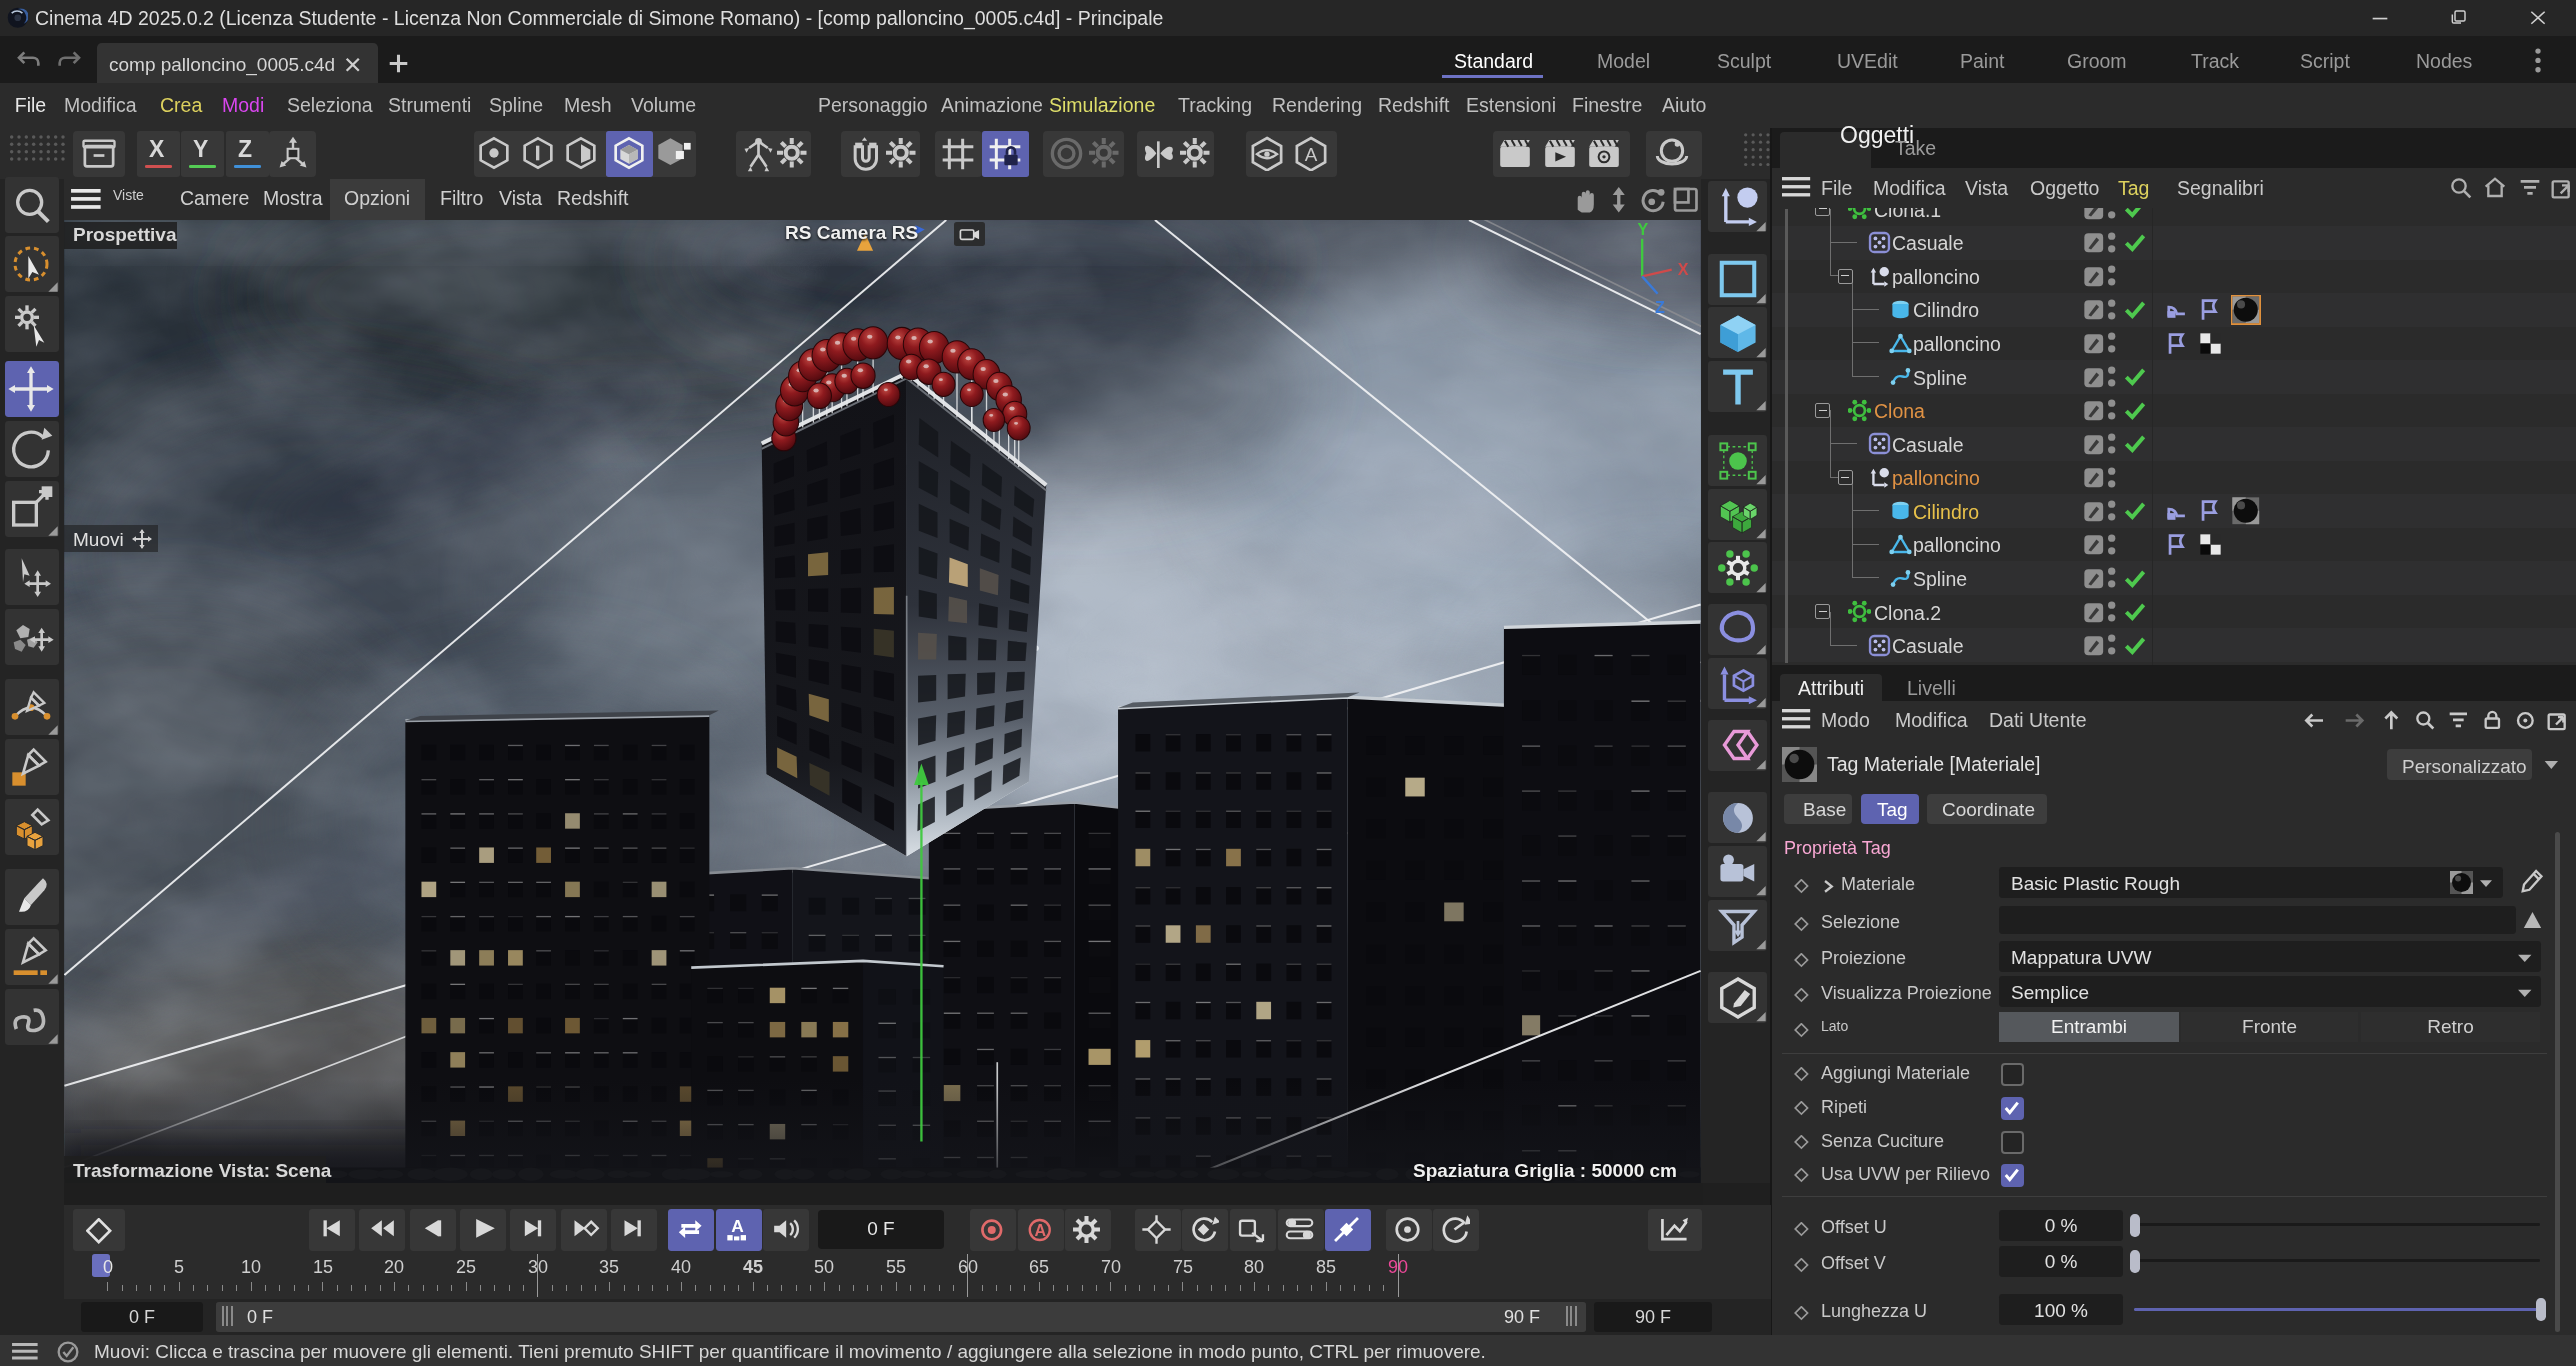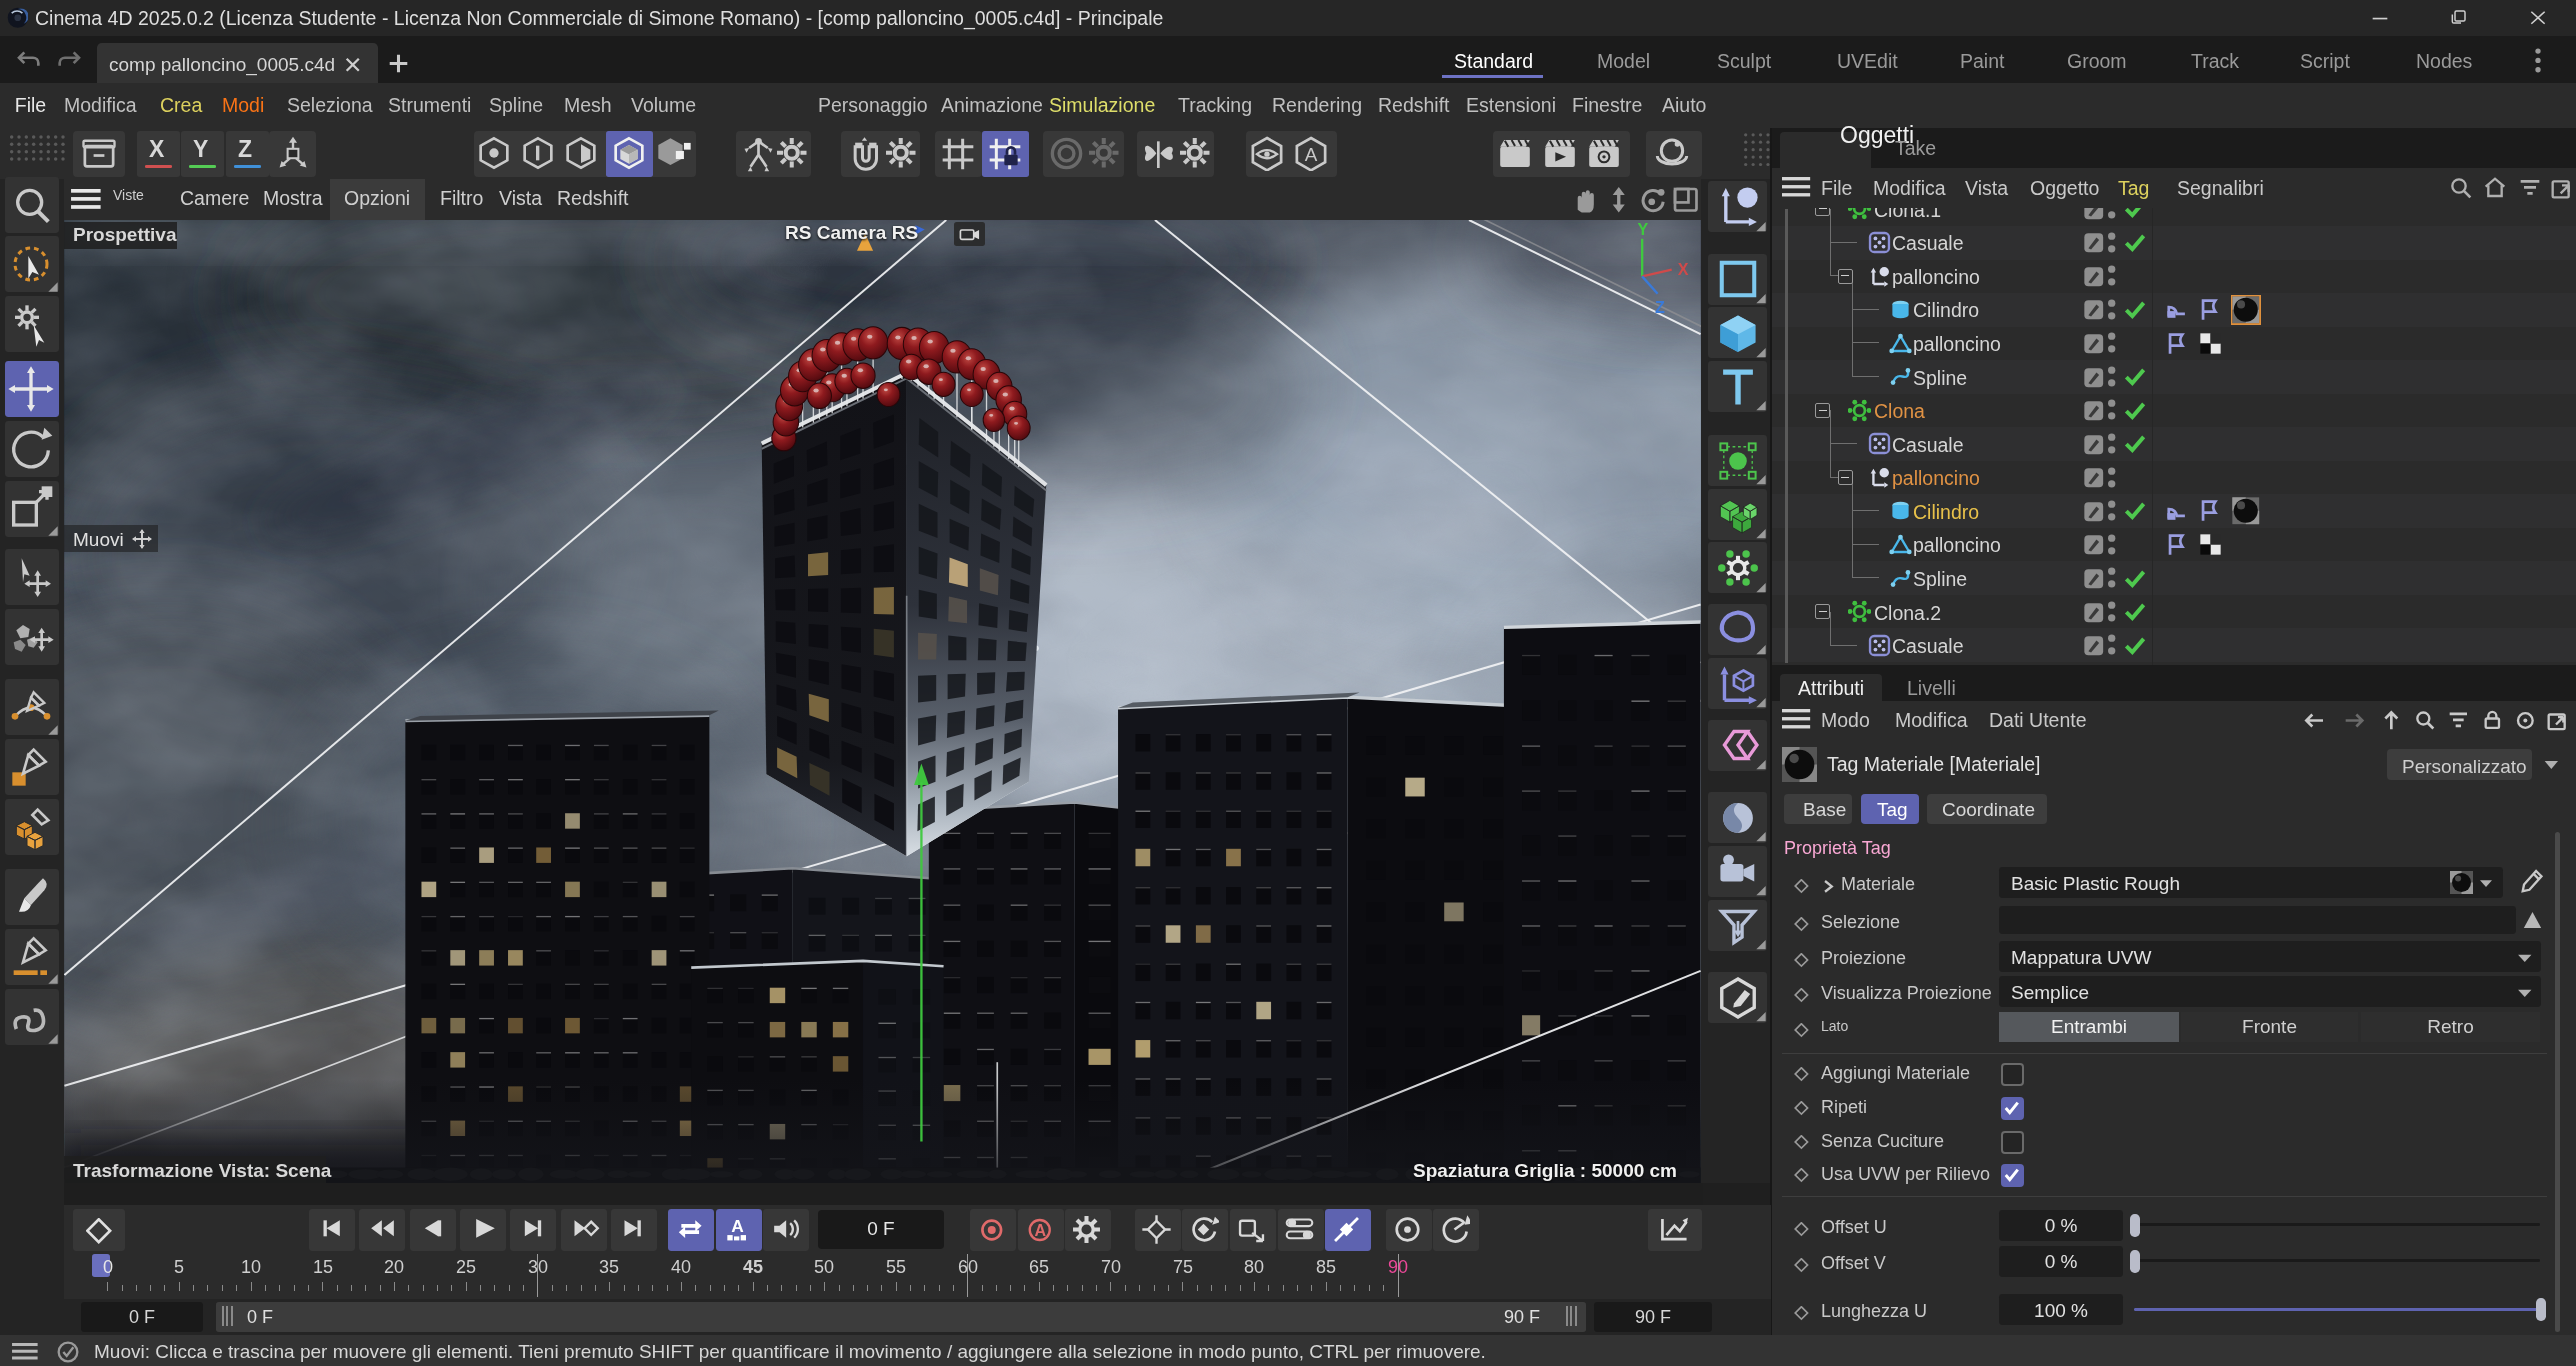--- a/index.html
+++ b/index.html
@@ -54,21 +54,21 @@
 <div class="abs" style="left:1442px;top:75px;width:101px;height:3.4px;background:#6d72c4"></div>
 <svg class="abs" style="left:2532px;top:47px;" width="12" height="29.5" viewBox="0 0 18 44">
     <circle cx="9" cy="6" r="4" fill="#9a9a9a"></circle>
     <circle cx="9" cy="20" r="4" fill="#9a9a9a"></circle>
     <circle cx="9" cy="34" r="4" fill="#9a9a9a"></circle>
   </svg>
 <div class="abs" style="left:0;top:83px;width:2576px;height:45px;background:#2b2b2b"></div>
 <div class="txt" style="left:14.8px;top:94px;font-size:19.5px;color:#e8e8e8;font-weight:400;">File</div>
 <div class="txt" style="left:64px;top:94px;font-size:19.5px;color:#c0c0c0;font-weight:400;">Modifica</div>
 <div class="txt" style="left:160px;top:94px;font-size:19.5px;color:#ddd15e;font-weight:400;">Crea</div>
-<div class="txt" style="left:222px;top:94px;font-size:19.5px;color:#f97316;font-weight:400;">Modi</div>
+<div class="txt" style="left:222px;top:94px;font-size:19.5px;color:#d946ef;font-weight:400;">Modi</div>
 <div class="txt" style="left:287px;top:94px;font-size:19.5px;color:#c0c0c0;font-weight:400;">Seleziona</div>
 <div class="txt" style="left:388px;top:94px;font-size:19.5px;color:#c0c0c0;font-weight:400;">Strumenti</div>
 <div class="txt" style="left:489px;top:94px;font-size:19.5px;color:#c0c0c0;font-weight:400;">Spline</div>
 <div class="txt" style="left:564px;top:94px;font-size:19.5px;color:#c0c0c0;font-weight:400;">Mesh</div>
 <div class="txt" style="left:631px;top:94px;font-size:19.5px;color:#c0c0c0;font-weight:400;">Volume</div>
 <div class="txt" style="left:716px;top:94px;font-size:19.5px;color:#8b5cf6;font-weight:400;margin-top:42px;">MoGraph</div>
 <div class="txt" style="left:818px;top:94px;font-size:19.5px;color:#c0c0c0;font-weight:400;">Personaggio</div>
 <div class="txt" style="left:941px;top:94px;font-size:19.5px;color:#c0c0c0;font-weight:400;">Animazione</div>
 <div class="txt" style="left:1049px;top:94px;font-size:19.5px;color:#dede6a;font-weight:400;">Simulazione</div>
 <div class="txt" style="left:1178px;top:94px;font-size:19.5px;color:#c0c0c0;font-weight:400;">Tracking</div>

